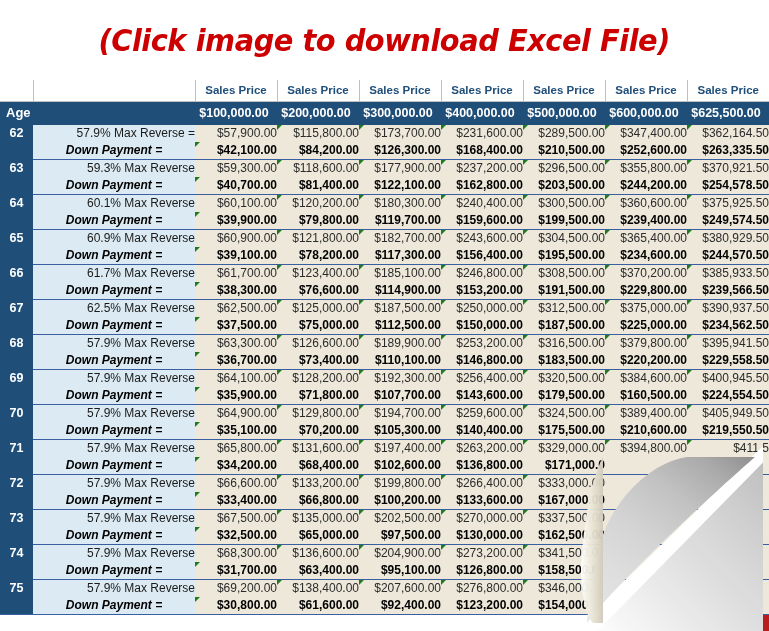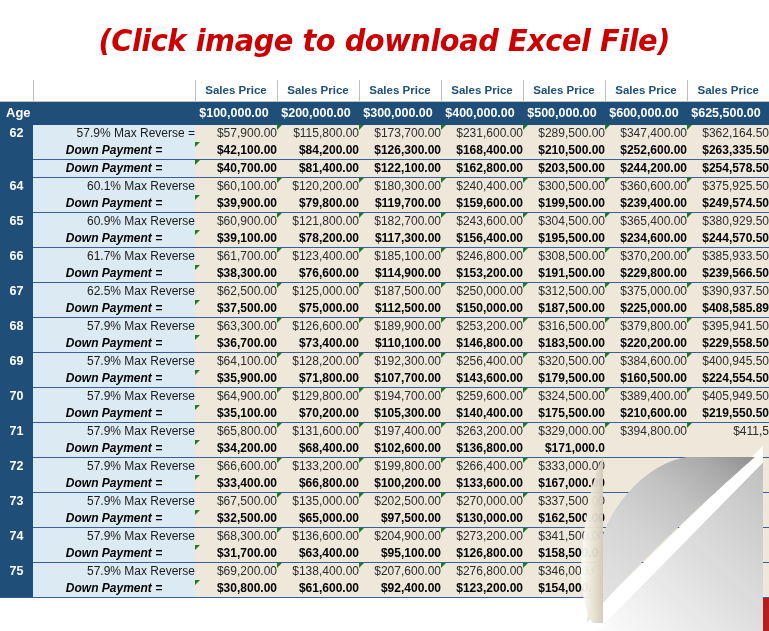--- a/index.html
+++ b/index.html
@@ -279,20 +279,31 @@
             <td class="age-spacer"></td>
             <td class="lbl-dp">Down Payment =</td>
             <td class="dval bold mark">$42,100.00</td>
             <td class="dval bold">$84,200.00</td>
             <td class="dval bold">$126,300.00</td>
             <td class="dval bold">$168,400.00</td>
             <td class="dval bold">$210,500.00</td>
             <td class="dval bold">$252,600.00</td>
             <td class="dval bold">$263,335.50</td>
           </tr>
+          <tr class="rev">
+            <td class="age" rowspan="1">63</td>
+            <td class="lbl-rev">59.3% Max Reverse</td>
+            <td class="dval">$59,300.00</td>
+            <td class="dval mark">$118,600.00</td>
+            <td class="dval mark">$177,900.00</td>
+            <td class="dval mark">$237,200.00</td>
+            <td class="dval mark">$296,500.00</td>
+            <td class="dval mark">$355,800.00</td>
+            <td class="dval mark">$370,921.50</td>
+          </tr>
           <tr class="dp">
             <td class="age-spacer"></td>
             <td class="lbl-dp">Down Payment =</td>
             <td class="dval bold mark">$40,700.00</td>
             <td class="dval bold">$81,400.00</td>
             <td class="dval bold">$122,100.00</td>
             <td class="dval bold">$162,800.00</td>
             <td class="dval bold">$203,500.00</td>
             <td class="dval bold">$244,200.00</td>
             <td class="dval bold">$254,578.50</td>
@@ -376,21 +387,21 @@
           </tr>
           <tr class="dp">
             <td class="age-spacer"></td>
             <td class="lbl-dp">Down Payment =</td>
             <td class="dval bold mark">$37,500.00</td>
             <td class="dval bold">$75,000.00</td>
             <td class="dval bold">$112,500.00</td>
             <td class="dval bold">$150,000.00</td>
             <td class="dval bold">$187,500.00</td>
             <td class="dval bold">$225,000.00</td>
-            <td class="dval bold">$408,585.89</td>
+            <td class="dval bold">$234,562.50</td>
           </tr>
           <tr class="rev">
             <td class="age" rowspan="1">68</td>
             <td class="lbl-rev">57.9% Max Reverse</td>
             <td class="dval">$63,300.00</td>
             <td class="dval mark">$126,600.00</td>
             <td class="dval mark">$189,900.00</td>
             <td class="dval mark">$253,200.00</td>
             <td class="dval mark">$316,500.00</td>
             <td class="dval mark">$379,800.00</td>

